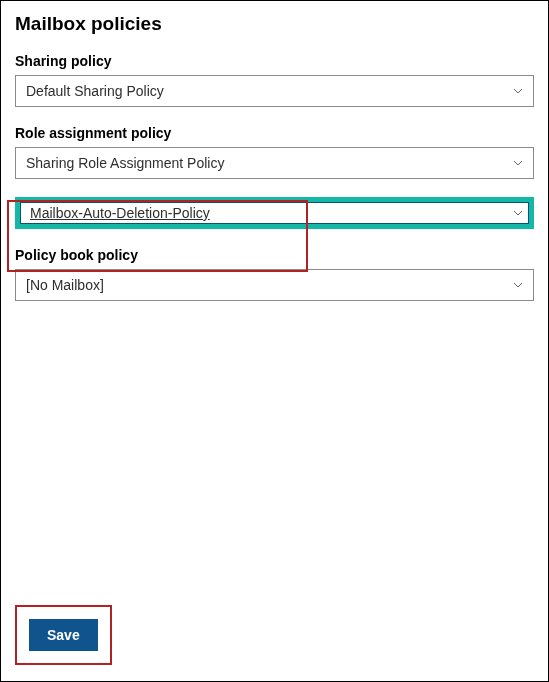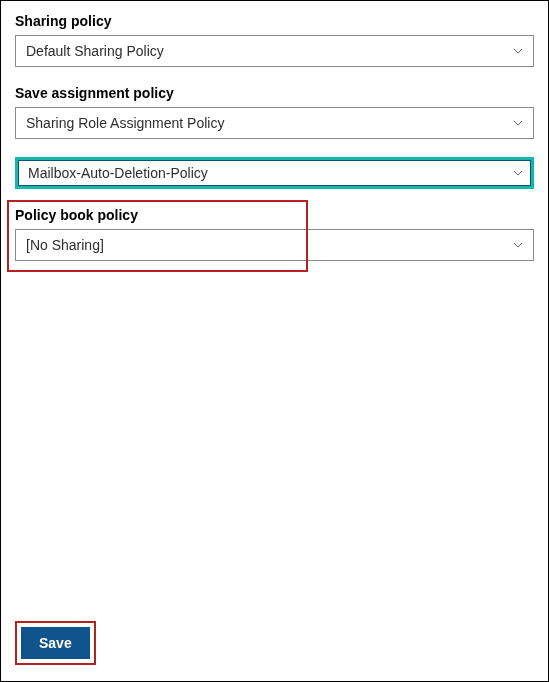--- a/index.html
+++ b/index.html
@@ -48,22 +48,23 @@
       border: 1px solid #8a8a8a;
       background: #ffffff;
       padding: 0 30px 0 10px;
       font-size: 14px;
       color: #2e2e2e;
       display: flex;
       align-items: center;
       cursor: pointer;
     }
     .select-box.active {
-      border: 3px solid #14b8a6;
+      border: 5px solid #14b8a6;
       box-shadow: inset 0 0 0 1px #0f4d7a;
+      text-decoration: underline;
     }
     .chevron {
       position: absolute;
       right: 10px;
       top: 50%;
       transform: translateY(-50%);
       pointer-events: none;
     }
     .chevron svg {
       display: block;
@@ -78,54 +79,55 @@
       top: 199px;
       width: 301px;
       height: 72px;
     }
     .footer {
       padding: 10px 14px 16px 14px;
     }
     .save-wrap {
       display: inline-block;
       border: 2px solid #b32222;
-      padding: 4px;
+      padding: 12px;
     }
     .save-button {
       background: #0f548c;
       color: #ffffff;
       border: none;
       font-size: 14px;
       font-weight: 600;
       padding: 8px 18px;
       cursor: pointer;
       font-family: inherit;
     }
   </style>
 </head>
 <body>
 
 <div class="content">
+  <h1 class="page-title">Mailbox policies</h1>
 
   <div class="field-group">
     <label class="field-label">Sharing policy</label>
     <div class="select-wrap">
       <div class="select-box">
         <span>Default Sharing Policy</span>
       </div>
       <span class="chevron">
         <svg width="12" height="12" viewBox="0 0 12 12">
             <path d="M2 4 L6 8 L10 4" stroke="#666" stroke-width="1" fill="none"></path>
           </svg>
       </span>
     </div>
   </div>
 
   <div class="field-group">
-    <label class="field-label">Save assignment policy</label>
+    <label class="field-label">Role assignment policy</label>
     <div class="select-wrap">
       <div class="select-box">
         <span>Sharing Role Assignment Policy</span>
       </div>
       <span class="chevron">
         <svg width="12" height="12" viewBox="0 0 12 12">
             <path d="M2 4 L6 8 L10 4" stroke="#666" stroke-width="1" fill="none"></path>
           </svg>
       </span>
     </div>
@@ -141,21 +143,21 @@
             <path d="M2 4 L6 8 L10 4" stroke="#666" stroke-width="1" fill="none"></path>
           </svg>
       </span>
     </div>
   </div>
 
   <div class="field-group">
     <label class="field-label">Policy book policy</label>
     <div class="select-wrap">
       <div class="select-box">
-        <span>[No Sharing]</span>
+        <span>[No Mailbox]</span>
       </div>
       <span class="chevron">
         <svg width="12" height="12" viewBox="0 0 12 12">
             <path d="M2 4 L6 8 L10 4" stroke="#666" stroke-width="1" fill="none"></path>
           </svg>
       </span>
     </div>
   </div>
 </div>
 

